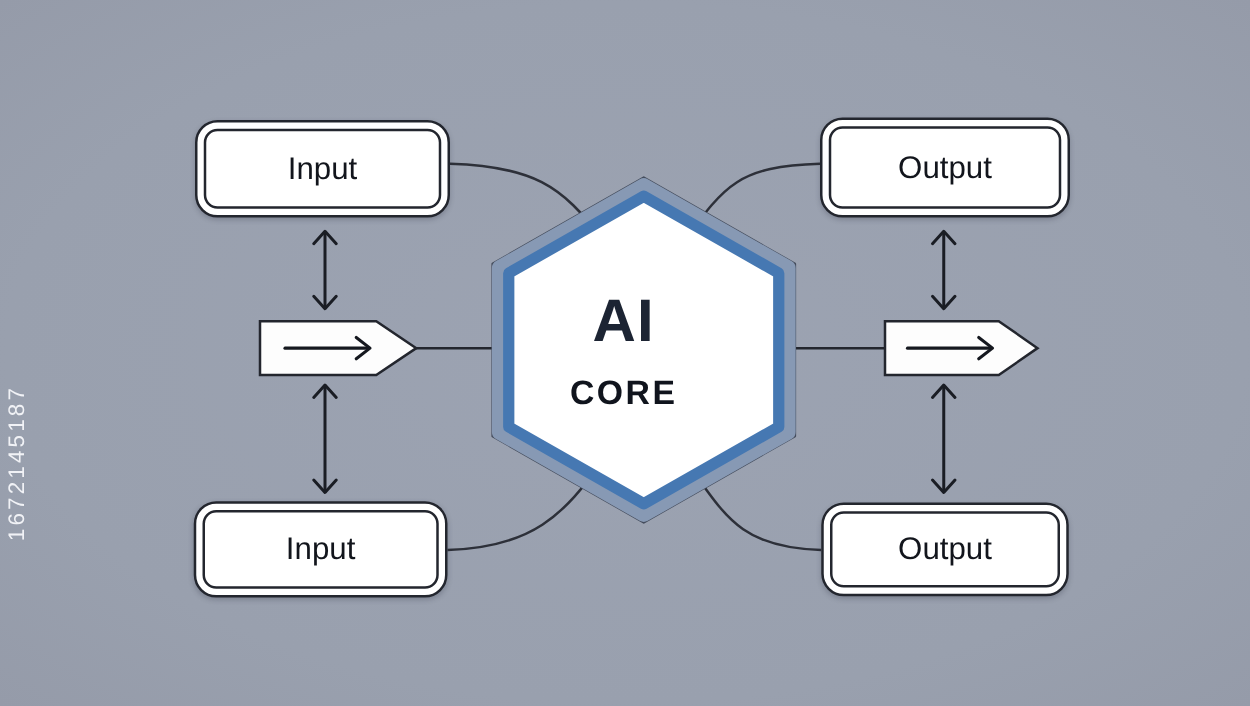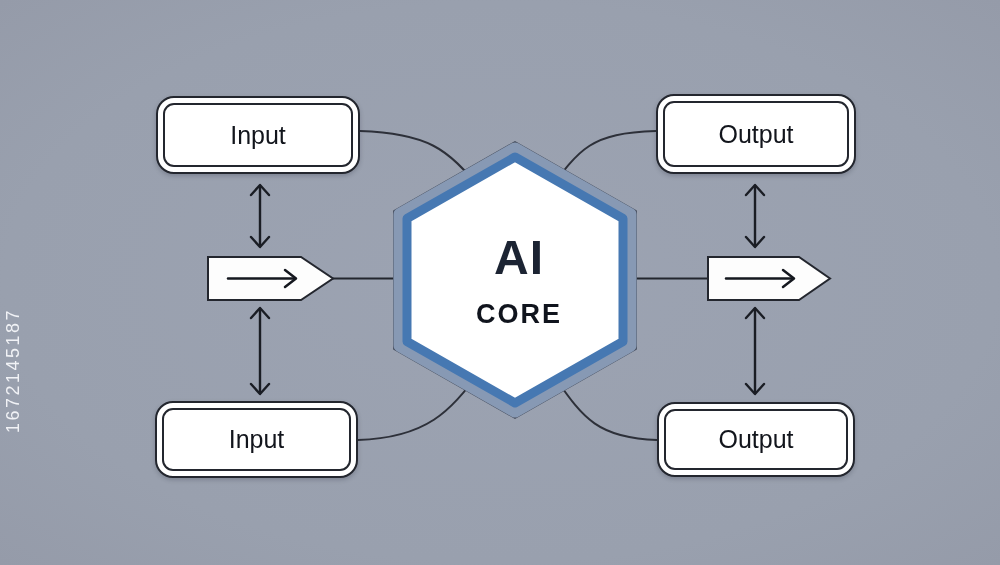--- a/index.html
+++ b/index.html
@@ -29,21 +29,21 @@
     display:flex;align-items:center;justify-content:center;
     font-size:25px;
     color:#12151c;
     background:#ffffff;
   }
   .node.input-top{left:156px;top:96px;width:204px;height:78px;}
   .node.output-top{left:656px;top:94px;width:200px;height:80px;}
   .node.input-bottom{left:155px;top:401px;width:203px;height:77px;}
   .node.output-bottom{left:657px;top:402px;width:198px;height:75px;}
   .core-label{
-    position:absolute;left:444px;top:232px;width:150px;
+    position:absolute;left:424px;top:232px;width:150px;
     text-align:center;line-height:1;
   }
   .core-title{
     font-size:48px;font-weight:700;color:#1c2433;
     letter-spacing:1px;line-height:52px;
   }
   .core-subtitle{
     font-size:27px;font-weight:700;color:#10141d;
     letter-spacing:2px;line-height:32px;margin-top:14px;
   }

